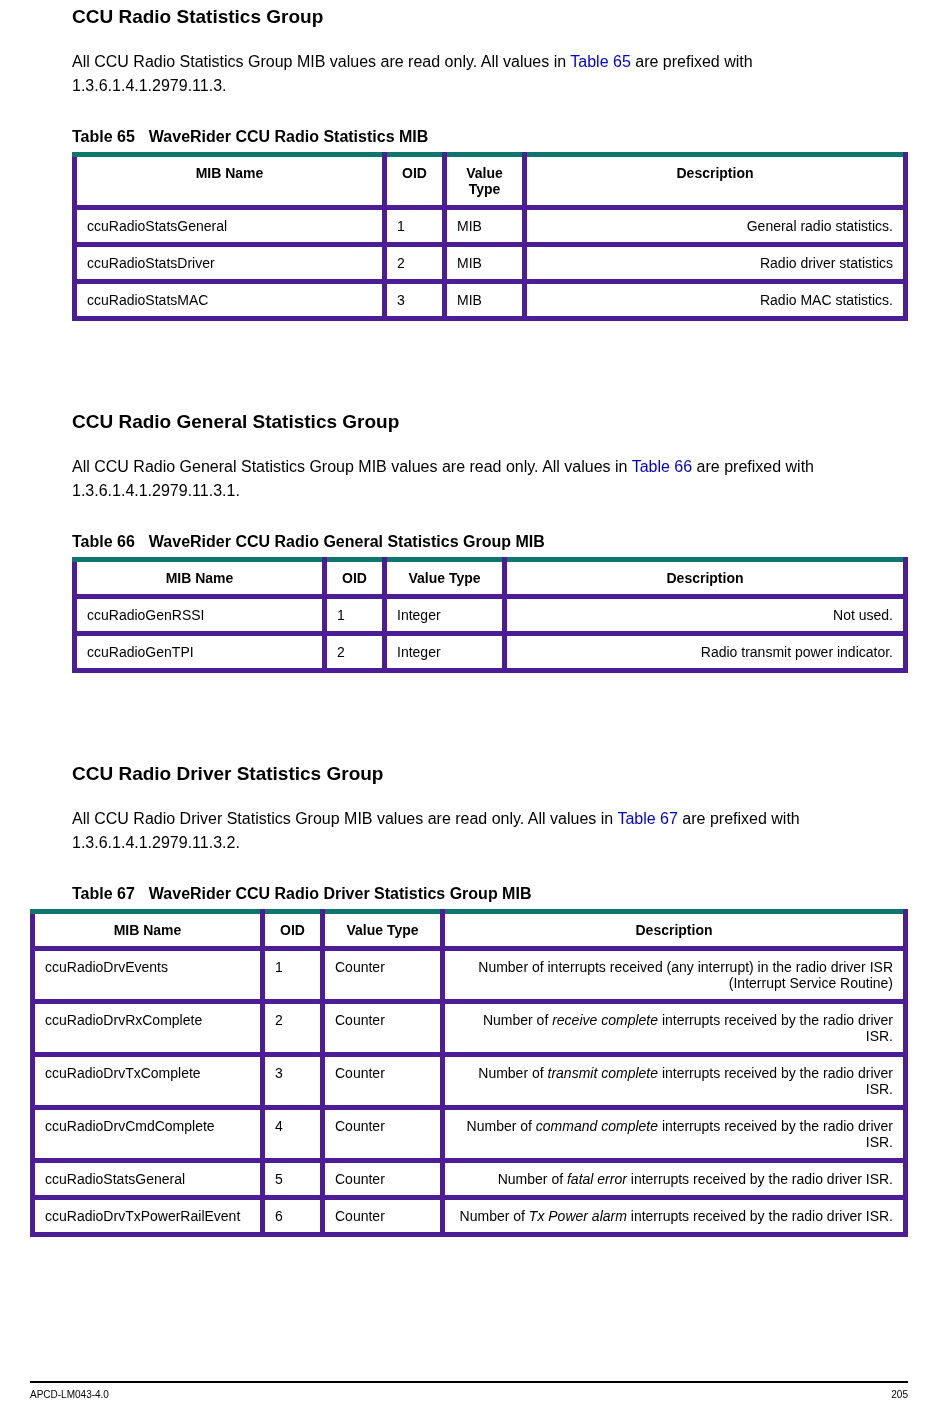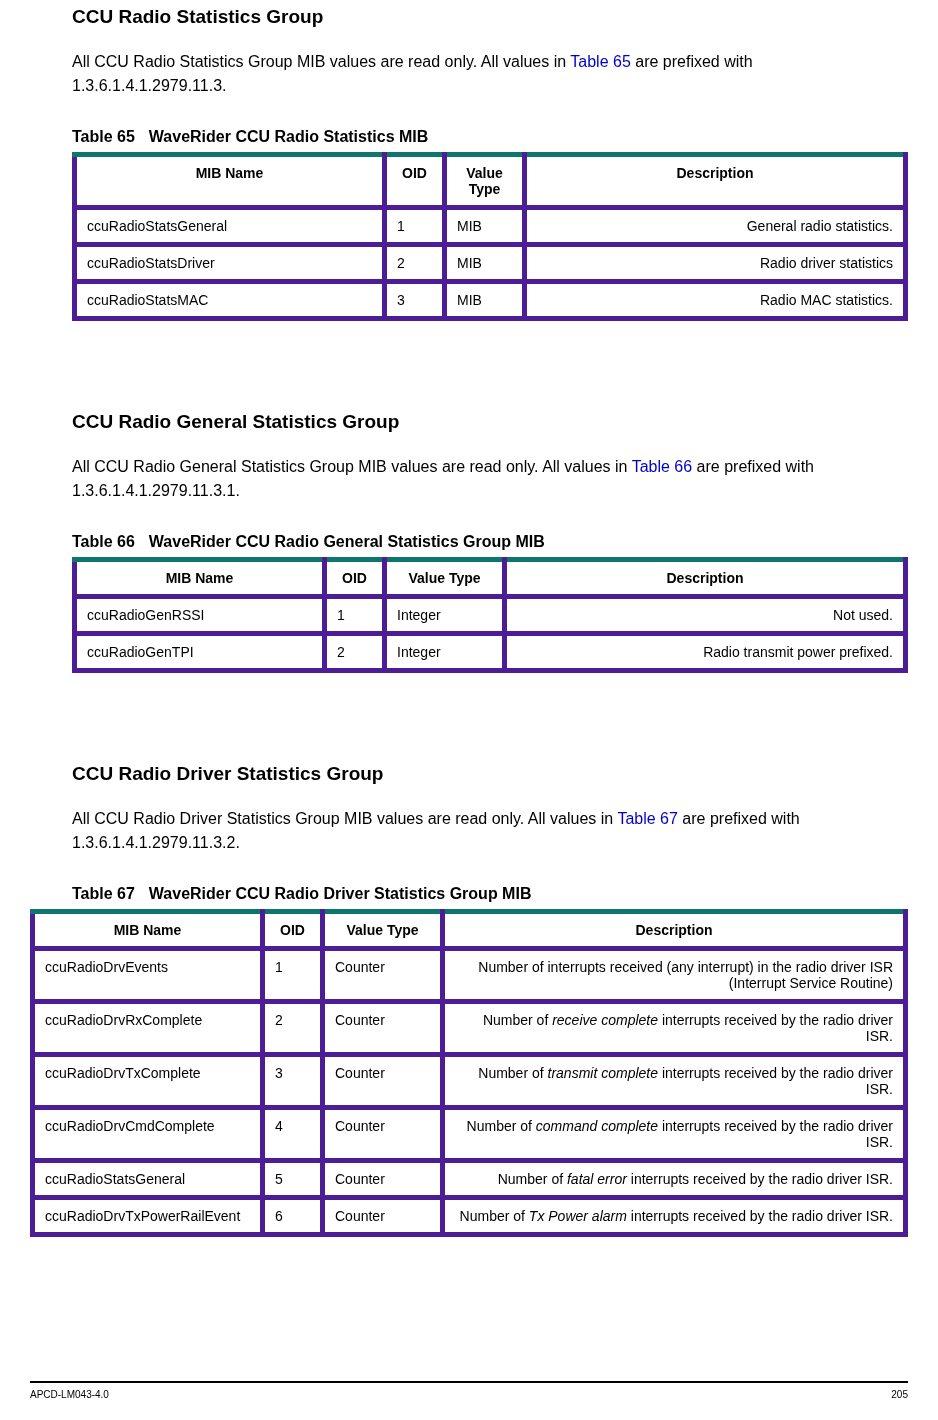--- a/index.html
+++ b/index.html
@@ -181,21 +181,21 @@
         <tr>
           <td class="center">ccuRadioGenRSSI</td>
           <td class="center">1</td>
           <td class="center">Integer</td>
           <td class="desc">Not used.</td>
         </tr>
         <tr>
           <td class="center">ccuRadioGenTPI</td>
           <td class="center">2</td>
           <td class="center">Integer</td>
-          <td class="desc">Radio transmit power prefixed.</td>
+          <td class="desc">Radio transmit power indicator.</td>
         </tr>
       </tbody>
     </table>
 
     <h3 class="section-heading mt">CCU Radio Driver Statistics Group</h3>
     <p class="body-text">
       <span>All CCU Radio Driver Statistics Group MIB values are read only. All values in </span><span class="link">Table 67</span><span> are prefixed with 1.3.6.1.4.1.2979.11.3.2.</span>
     </p>
 
     <div class="table-caption">

